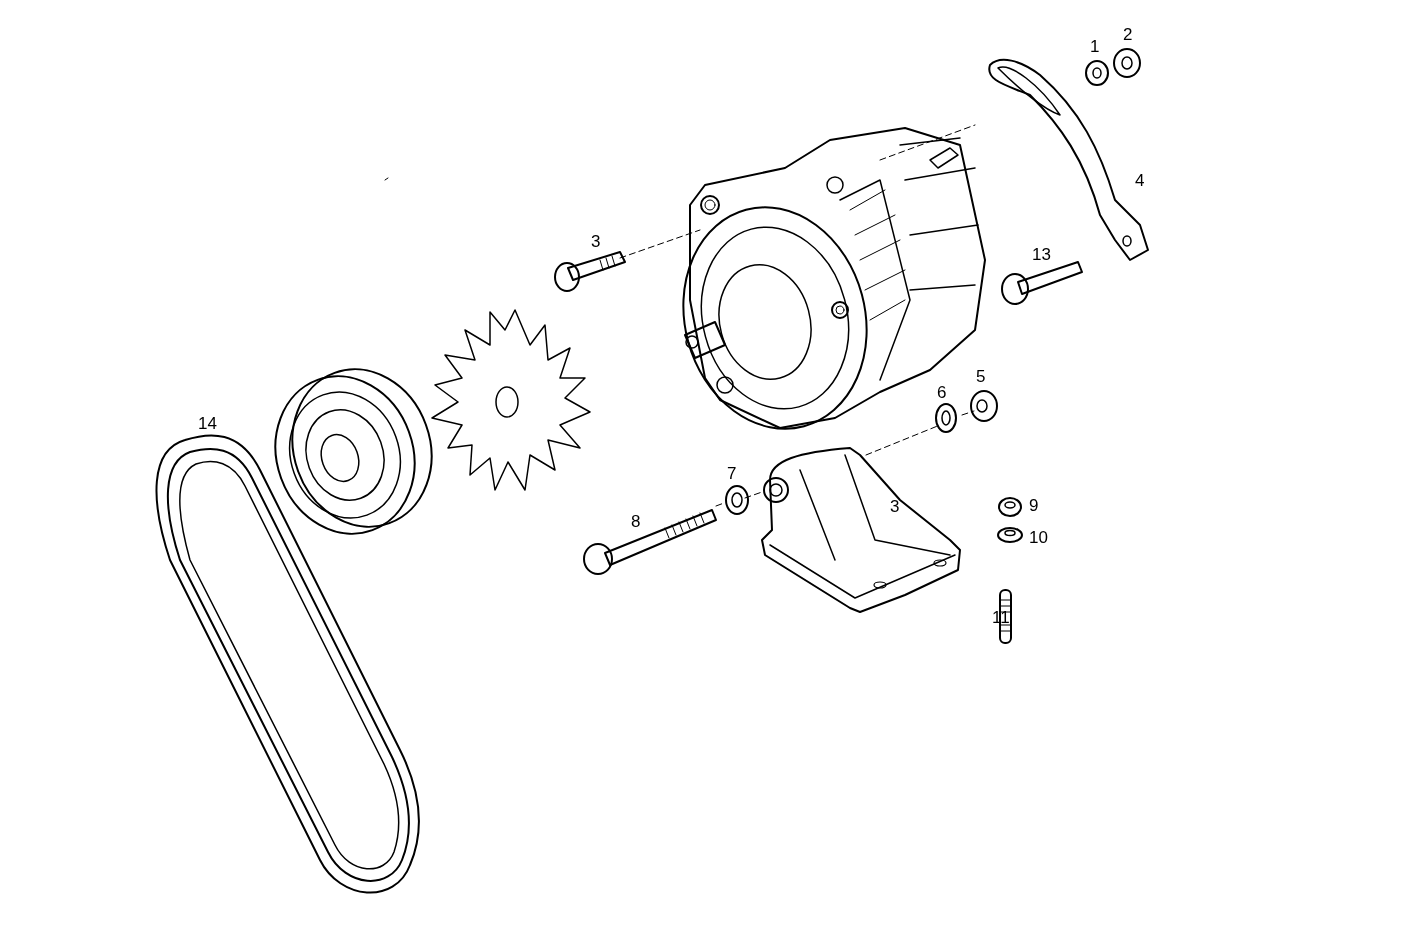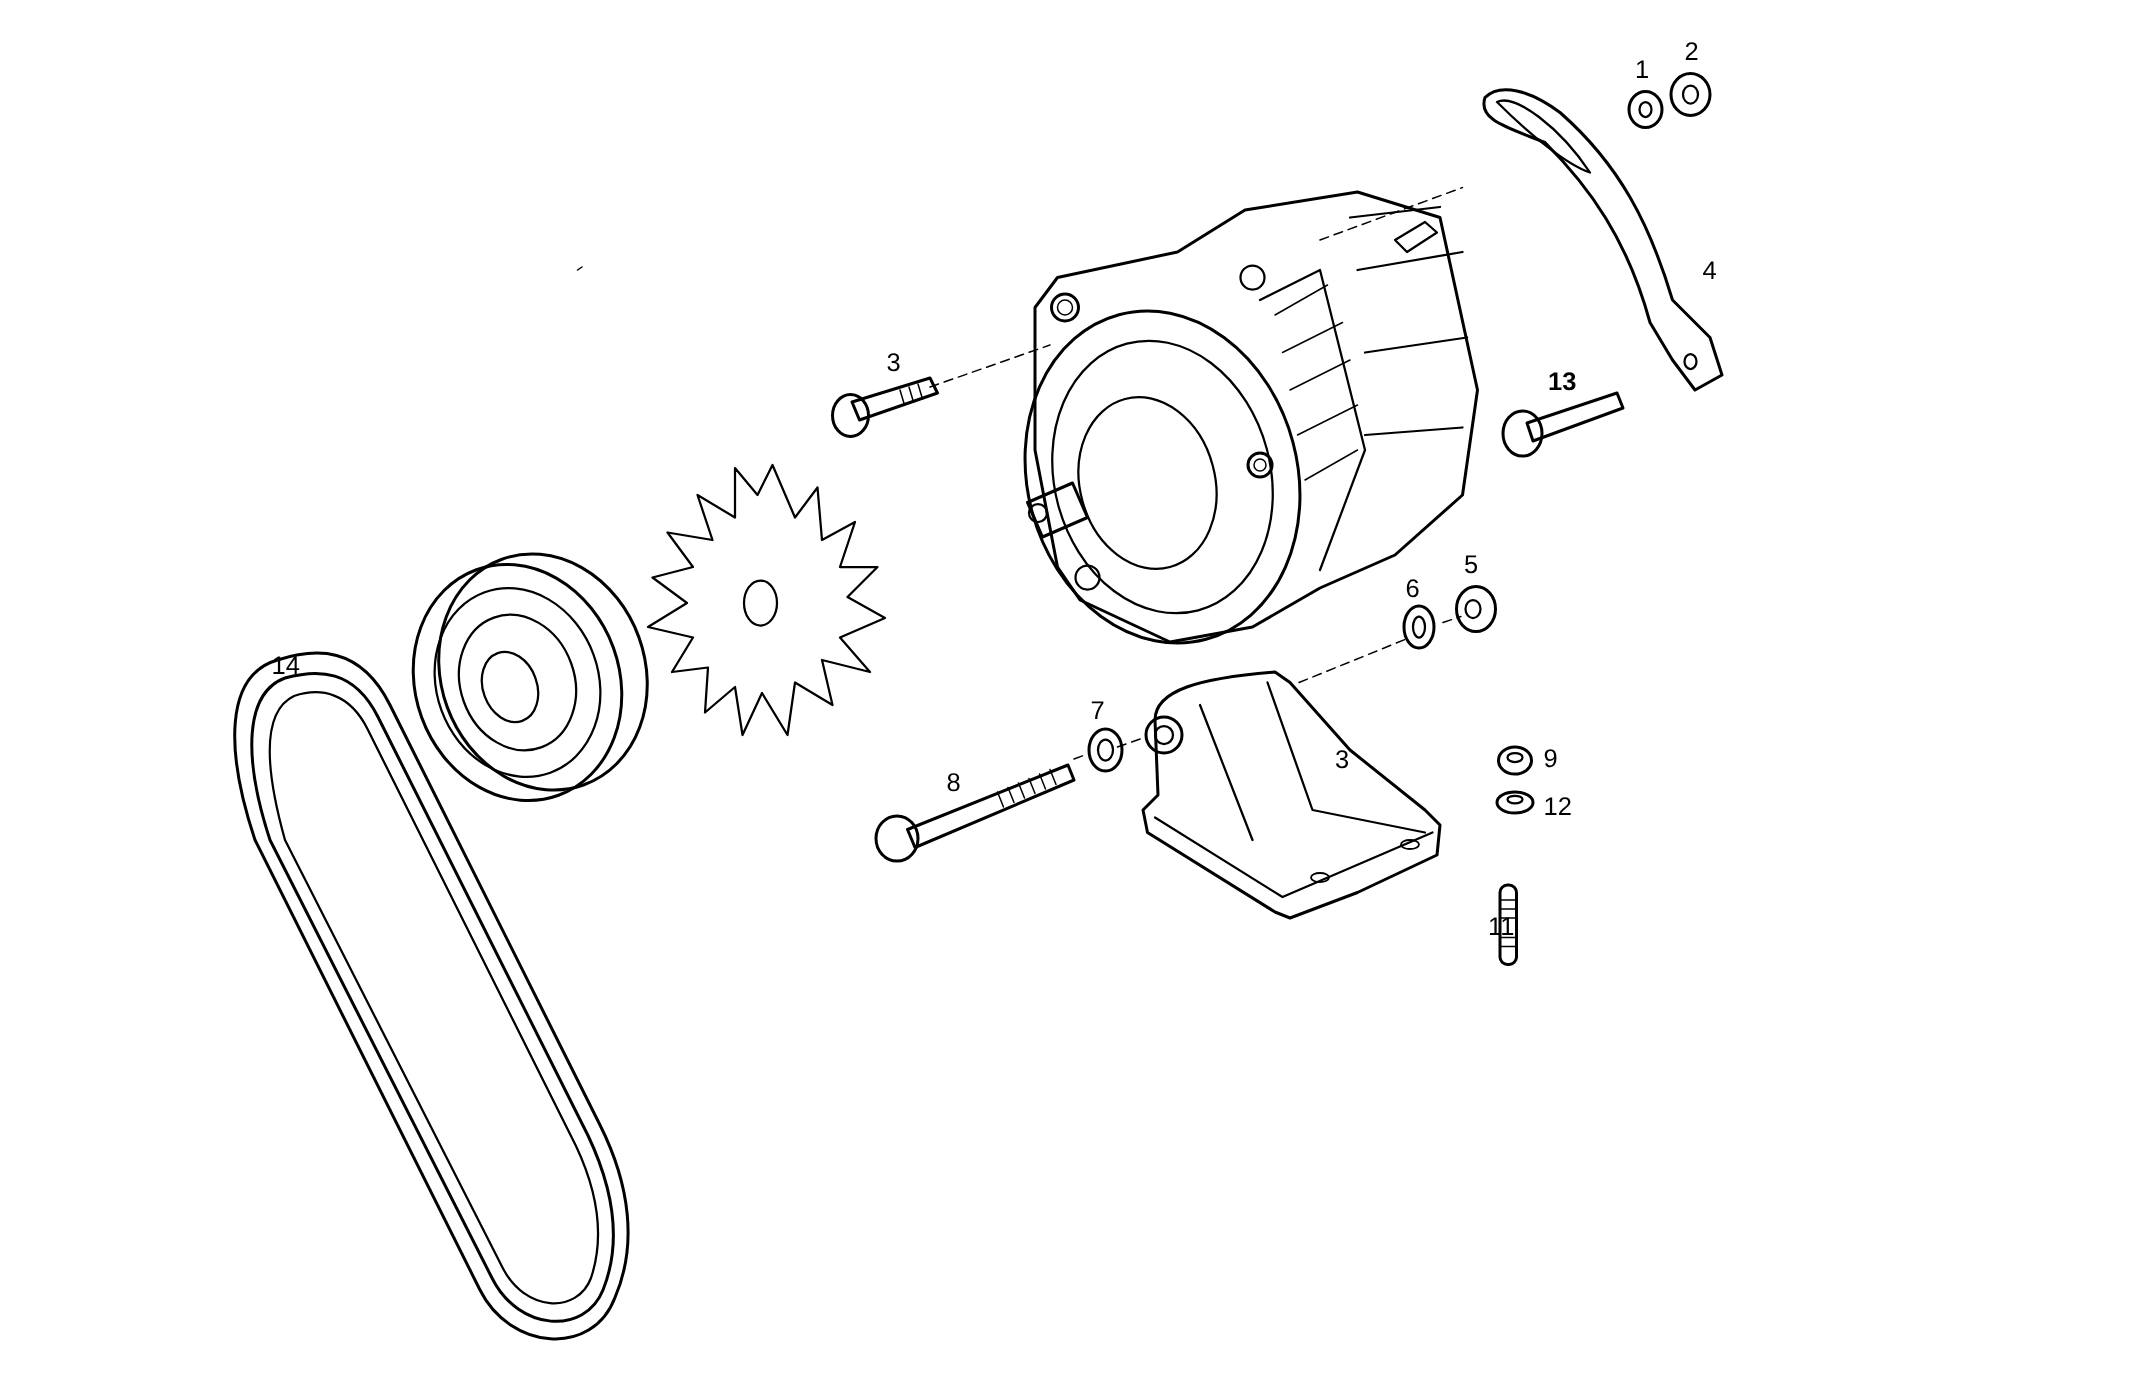--- a/index.html
+++ b/index.html
@@ -138,18 +138,18 @@
 
 <span class="lbl" style="left:1090px;top:38px;">1</span>
 <span class="lbl" style="left:1123px;top:26px;">2</span>
 <span class="lbl" style="left:591px;top:233px;">3</span>
 <span class="lbl" style="left:1135px;top:172px;">4</span>
 <span class="lbl" style="left:976px;top:368px;">5</span>
 <span class="lbl" style="left:937px;top:384px;">6</span>
 <span class="lbl" style="left:727px;top:465px;">7</span>
 <span class="lbl" style="left:631px;top:513px;">8</span>
 <span class="lbl" style="left:1029px;top:497px;">9</span>
-<span class="lbl" style="left:1029px;top:529px;">12</span>
+<span class="lbl" style="left:1029px;top:529px;">10</span>
 <span class="lbl" style="left:992px;top:609px;">11</span>
 <span class="lbl" style="left:890px;top:498px;">3</span>
-<span class="lbl" style="left:1032px;top:246px;font-weight:bold;">13</span>
-<span class="lbl" style="left:181px;top:415px;margin-top:20px;">14</span>
+<span class="lbl" style="left:1032px;top:246px;">13</span>
+<span class="lbl" style="left:198px;top:415px;">14</span>
 </div>
 
 </body></html>

